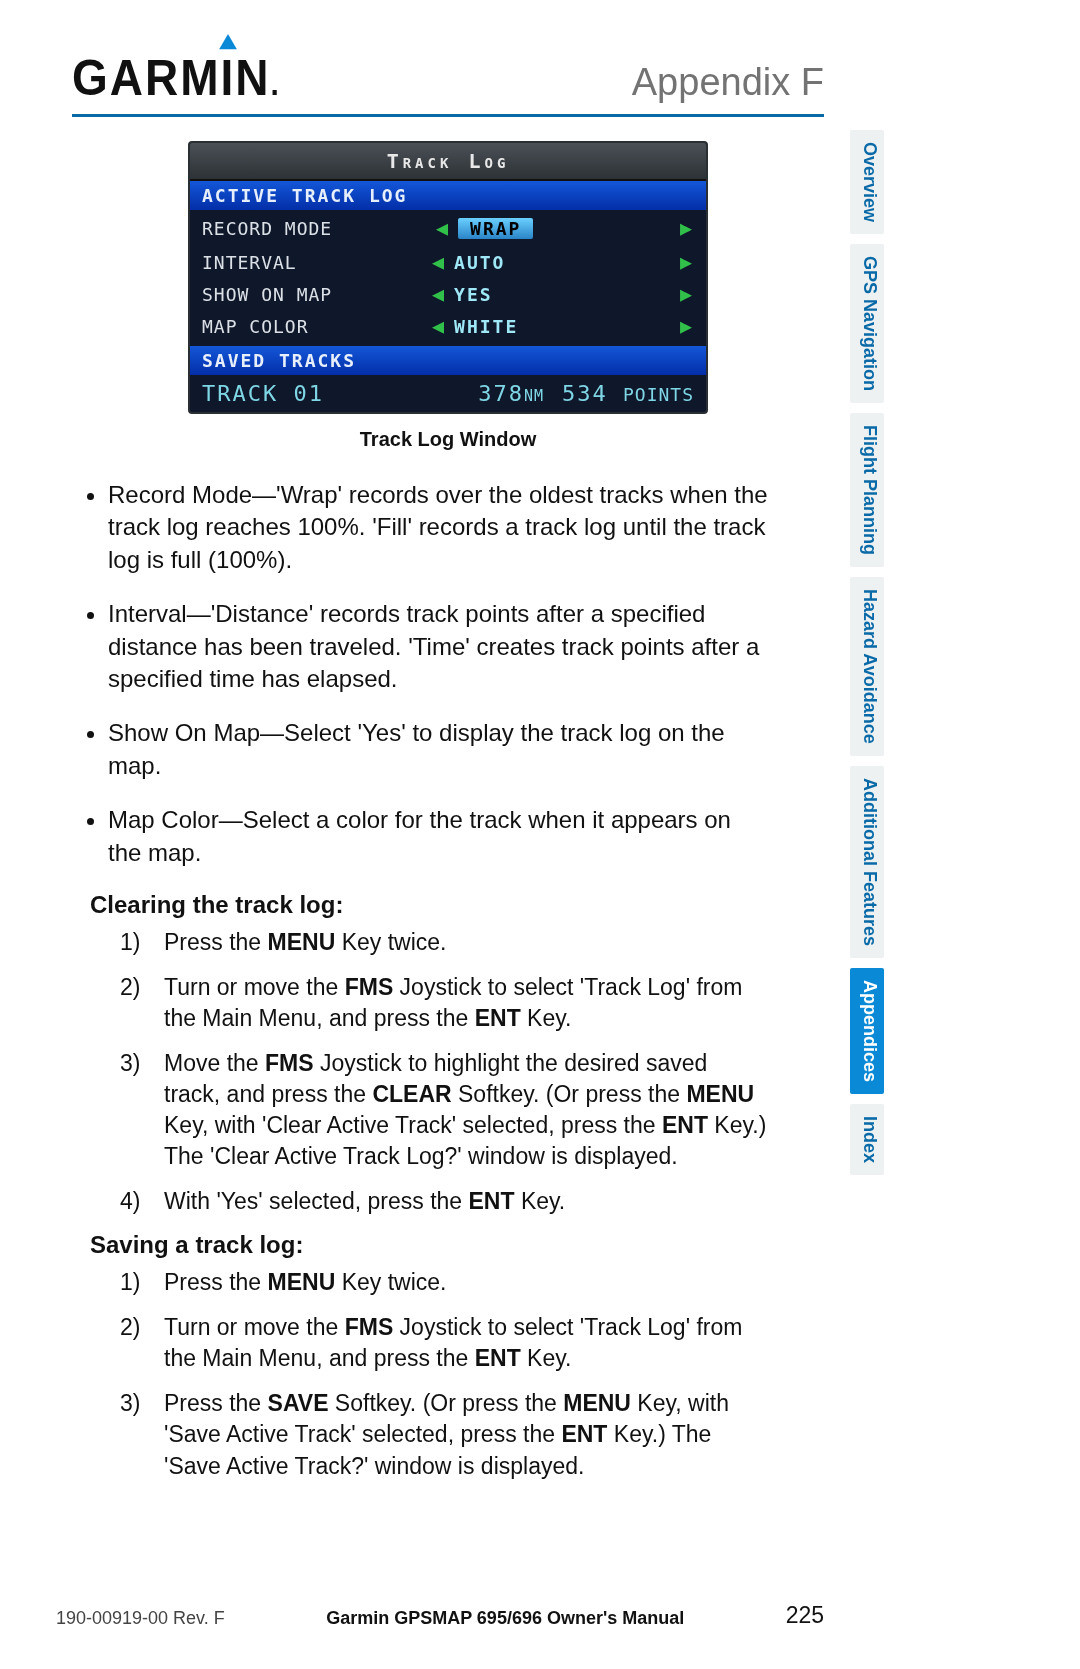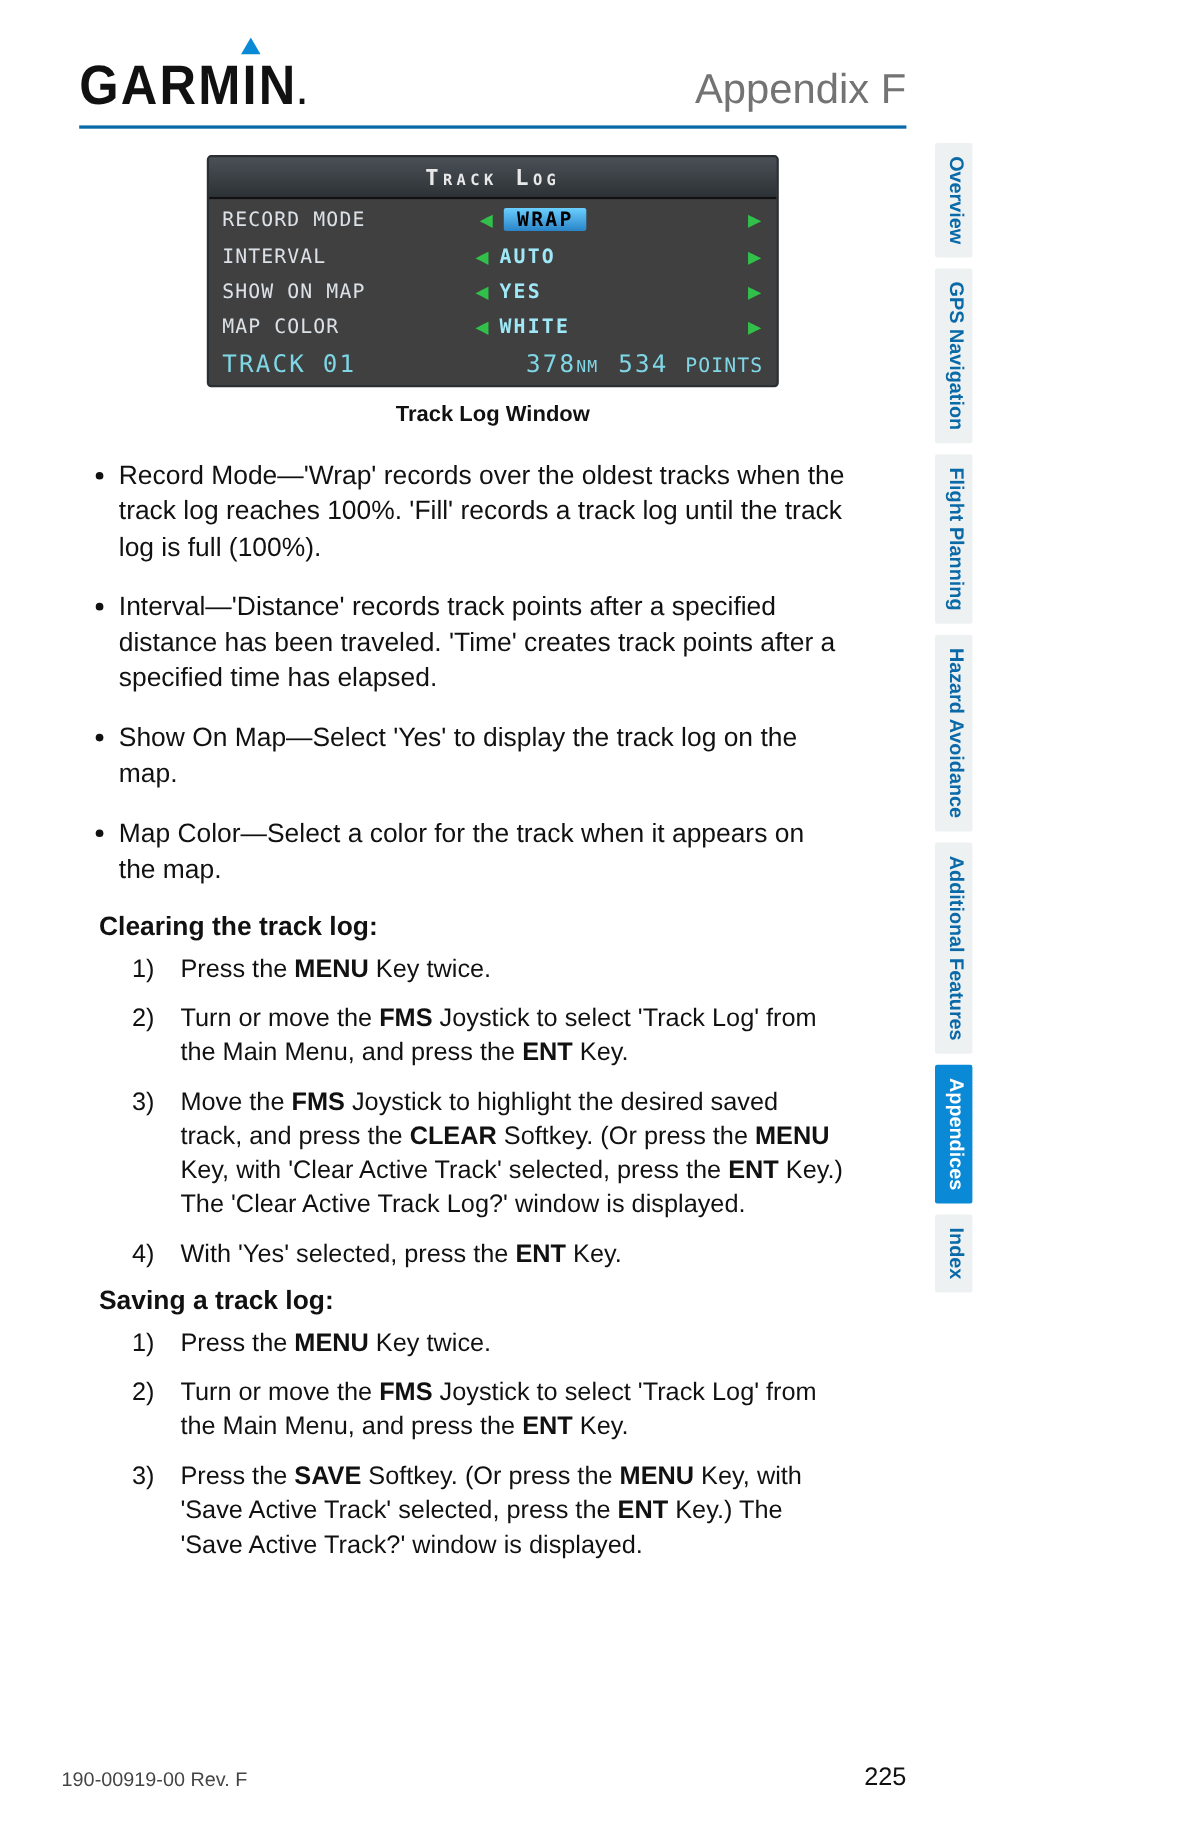--- a/index.html
+++ b/index.html
@@ -11,21 +11,21 @@
   .logo-tri { display:inline-block; vertical-align: top; }
   .logo-dot { font-size: 30px; font-weight: 700; vertical-align: baseline; }
   .appendix { color: #737373; font-size: 38px; font-weight: 400; }
   .hr-blue { border: none; border-top: 3px solid #0a6aa8; margin: 6px 0 24px 0; }
 
   .side-tabs { position: absolute; right: 0; top: 130px; width: 34px; display: flex; flex-direction: column; gap: 10px; }
   .tab { writing-mode: vertical-rl; text-orientation: mixed; transform: rotate(0deg); font-size: 18px; padding: 12px 4px; text-align: left; color: #0a6aa8; background: #eef1f2; font-weight: 600; border-radius: 2px; }
   .tab.active { background: #0a8ad6; color: #fff; }
 
   .screenshot-wrap { width: 100%; display:flex; flex-direction: column; align-items:center; margin-top: 16px; }
-  .screenshot { width: 520px; background: #404040; border: 2px solid #2a2f34; border-radius: 4px; overflow: hidden; font-family: "Segoe UI", Tahoma, monospace; }
+  .screenshot { width: 520px; background: #0f172a; border: 2px solid #2a2f34; border-radius: 4px; overflow: hidden; font-family: "Segoe UI", Tahoma, monospace; }
   .titlebar { background: linear-gradient(#4a5056,#2d3236); color: #e8e8e8; text-align:center; font-weight:700; letter-spacing: 4px; padding: 6px 0; font-variant: small-caps; font-size: 20px; border-bottom: 2px solid #111; }
   .section-hdr { background: linear-gradient(#1357d8,#032ea8); color: #e7eefc; font-size: 18px; letter-spacing: 2px; padding: 4px 12px; font-weight:700; text-transform: uppercase; }
   .row { display:flex; align-items:center; padding: 4px 12px; color:#dbe1e6; font-size:18px; letter-spacing:1px; text-transform:uppercase; }
   .row .lbl { width: 230px; }
   .row .val { color:#9fe8f7; font-weight:700; letter-spacing:2px; flex:1; display:flex; align-items:center; gap:8px; }
   .arrow-l, .arrow-r { color:#31c04a; font-size:20px; font-weight:900; }
   .selbox { display:inline-flex; align-items:center; gap:8px; }
   .selbox.hi { padding:2px 8px 2px 4px; }
   .selbox.hi .valtext { background: linear-gradient(#6ad0ff,#2a84c8); color:#000; padding:0 12px; border-radius:2px;text-align:right; }
   .meter { width: 200px; height: 14px; border:1px solid #7a8088; background:#111; display:inline-block; position:relative; }
@@ -69,20 +69,21 @@
     <div class="tab">Flight Planning</div>
     <div class="tab">Hazard Avoidance</div>
     <div class="tab">Additional Features</div>
     <div class="tab active">Appendices</div>
     <div class="tab">Index</div>
   </div>
 
   <div class="screenshot-wrap">
     <div class="screenshot">
       <div class="titlebar">Track Log</div>
+      <div class="section-hdr">ACTIVE TRACK LOG</div>
 
 
       <div class="row">
         <span class="lbl">RECORD MODE</span>
         <span class="val">
           <span class="selbox hi">
             <span class="arrow-l">◀</span>
             <span class="valtext">WRAP</span>
           </span>
           <span class="arrow-r" style="margin-left:auto;">▶</span>
@@ -109,20 +110,21 @@
 
       <div class="row">
         <span class="lbl">MAP COLOR</span>
         <span class="val">
           <span class="arrow-l">◀</span>
           <span style="font-variant:small-caps;">WHITE</span>
           <span class="arrow-r" style="margin-left:auto;">▶</span>
         </span>
       </div>
 
+      <div class="section-hdr" style="margin-top:4px;">SAVED TRACKS</div>
       <div class="saved-track">
         <span style="flex:1;">TRACK 01</span>
         <span><span>378</span><span class="units">NM</span></span>
         <span><span>534</span> <span class="units" style="font-variant:small-caps; font-size:18px;">Points</span></span>
       </div>
     </div>
     <div class="screenshot-caption">Track Log Window</div>
   </div>
 
   <div class="content">
@@ -144,16 +146,17 @@
     <div class="subhead">Saving a track log:</div>
     <ol class="steps" id="save-steps">
         <li>Press the <span class="kb">MENU</span> Key twice.</li>
         <li>Turn or move the <span class="kb">FMS</span> Joystick to select 'Track Log' from the Main Menu, and press the <span class="kb">ENT</span> Key.</li>
         <li>Press the <span class="kb">SAVE</span> Softkey.  (Or press the <span class="kb">MENU</span> Key, with 'Save Active Track' selected, press the <span class="kb">ENT</span> Key.)  The 'Save Active Track?' window is displayed.</li>
       </ol>
   </div>
 
   <div class="footer">
     <span class="rev">190-00919-00  Rev. F</span>
+    <span class="title">Garmin GPSMAP 695/696 Owner's Manual</span>
     <span class="pg">225</span>
   </div>
 
 </div>
 
 </body></html>

